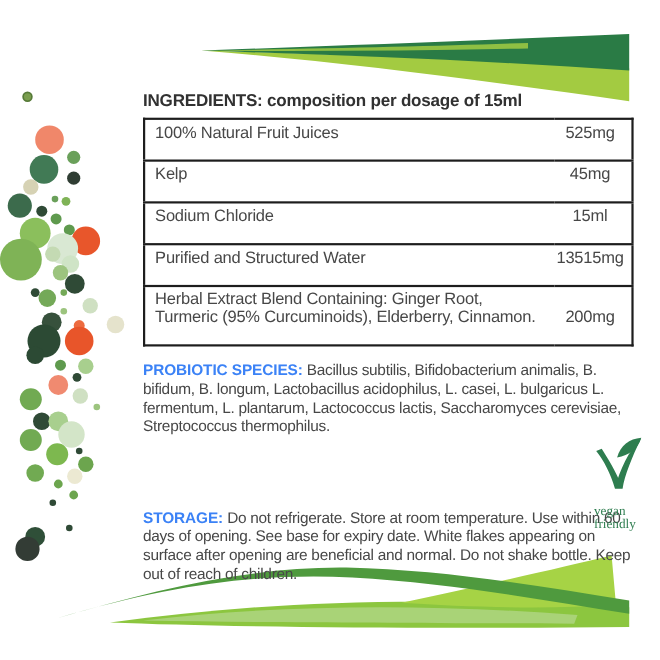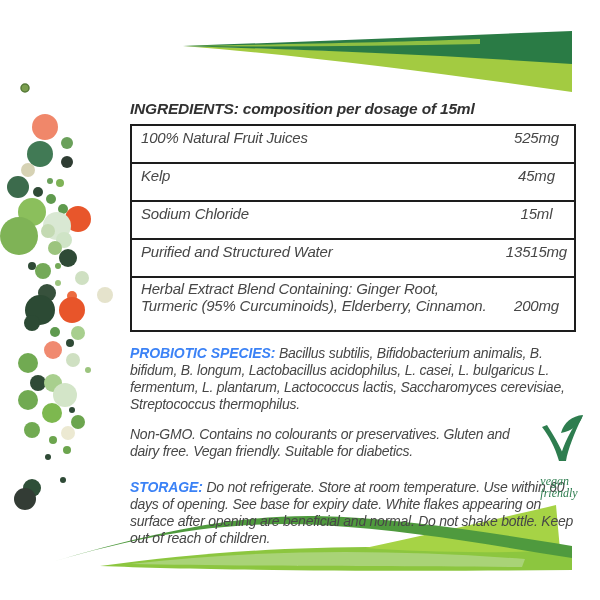--- a/index.html
+++ b/index.html
@@ -1,21 +1,21 @@
 <!DOCTYPE html>
 <html><head>
 <meta charset="utf-8">
 <style>
   html,body{margin:0;padding:0;background:#fff;}
   .page{
     position:relative;width:600px;height:600px;background:#ffffff;
     font-family:"Liberation Sans",sans-serif;overflow:hidden;
   }
   .deco-layer{position:absolute;left:0;top:0;width:600px;height:600px;pointer-events:none;}
-  .content{position:absolute;left:130px;top:100px;width:446px;z-index:2;font-style:italic;}
+  .content{position:absolute;left:130px;top:83px;width:446px;z-index:2;}
   .ing-header{font-size:15.5px;font-weight:bold;color:#313131;letter-spacing:-0.2px;margin:0 0 6px 0;}
   table.ing-table{border-collapse:collapse;width:100%;border:2.5px solid #1d1d1d;}
   table.ing-table td{
     font-size:15px;color:#474747;padding:2px 6px 16px 9px;letter-spacing:-0.2px;
     border-top:2px solid #1d1d1d;height:18px;
   }
   table.ing-table tr:first-child td{border-top:none;}
   table.ing-table td.amt{text-align:center;white-space:nowrap;padding-right:7px;padding-left:2px;vertical-align:bottom;}
   .para{font-size:14px;line-height:17px;color:#474747;letter-spacing:-0.25px;margin:0;}
   .para b{color:#3b82f6;letter-spacing:-0.1px;}
@@ -131,21 +131,20 @@
           <tr>
             <td>Herbal Extract Blend Containing: Ginger Root, Turmeric (95% Curcuminoids), Elderberry, Cinnamon.</td>
             <td class="amt">200mg</td>
           </tr>
         </tbody>
     </table>
 
     <p class="para probiotic"><b>PROBIOTIC SPECIES:</b> <span>Bacillus subtilis, Bifidobacterium animalis, B. bifidum, B. longum, Lactobacillus acidophilus, L. casei, L. bulgaricus L. fermentum, L. plantarum, Lactococcus lactis, Saccharomyces cerevisiae, Streptococcus thermophilus.</span></p>
 
     <div class="dietary">
-      <p class="para dietary-text">Non-GMO. Contains no colourants or preservatives. Gluten and dairy free. Vegan friendly. Suitable for diabetics.</p>
       <div class="vegan-badge">
         <svg width="46" height="52" viewBox="0 0 46 52" aria-hidden="true">
           <path d="M4,15 C11,24 17,35 21,49 L28,49 C22,33 14,21 9,13 Z" fill="#2e7d4f"></path>
           <path d="M21,49 C26,31 33,16 45,3 C36,22 30,37 28,49 Z" fill="#2e7d4f"></path>
           <path d="M45,3 C34,4 26,10 23,21 C34,19 42,13 45,3 Z" fill="#2e7d4f"></path>
         </svg>
         <div class="vtxt">
           <div>vegan</div>
           <div>friendly</div>
         </div>

